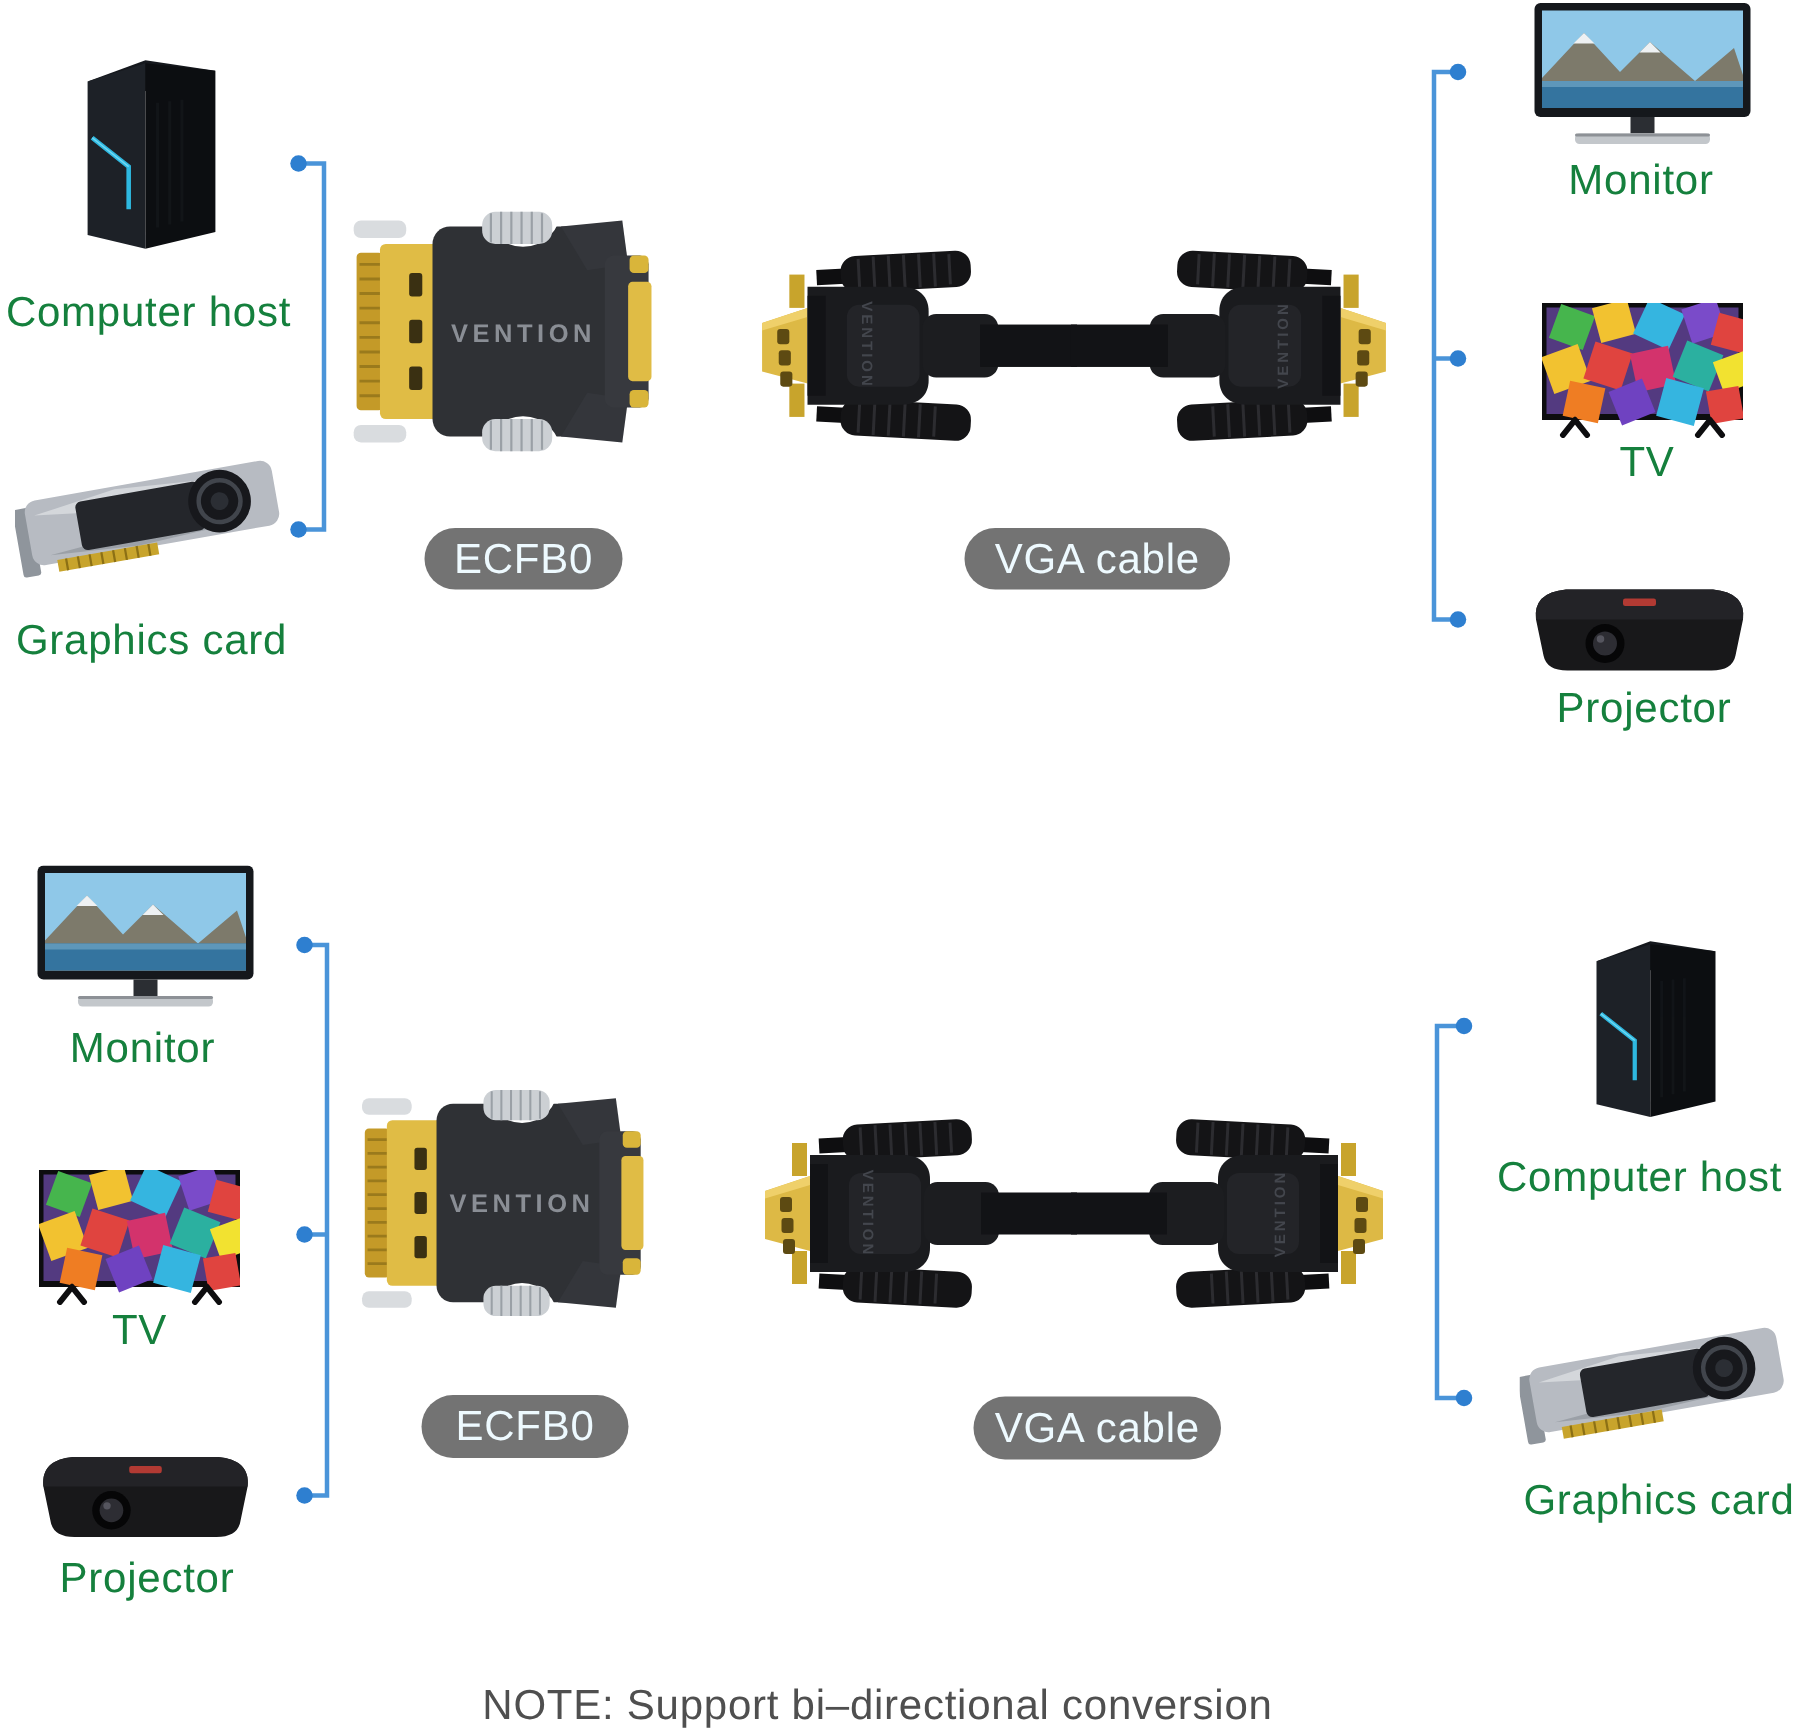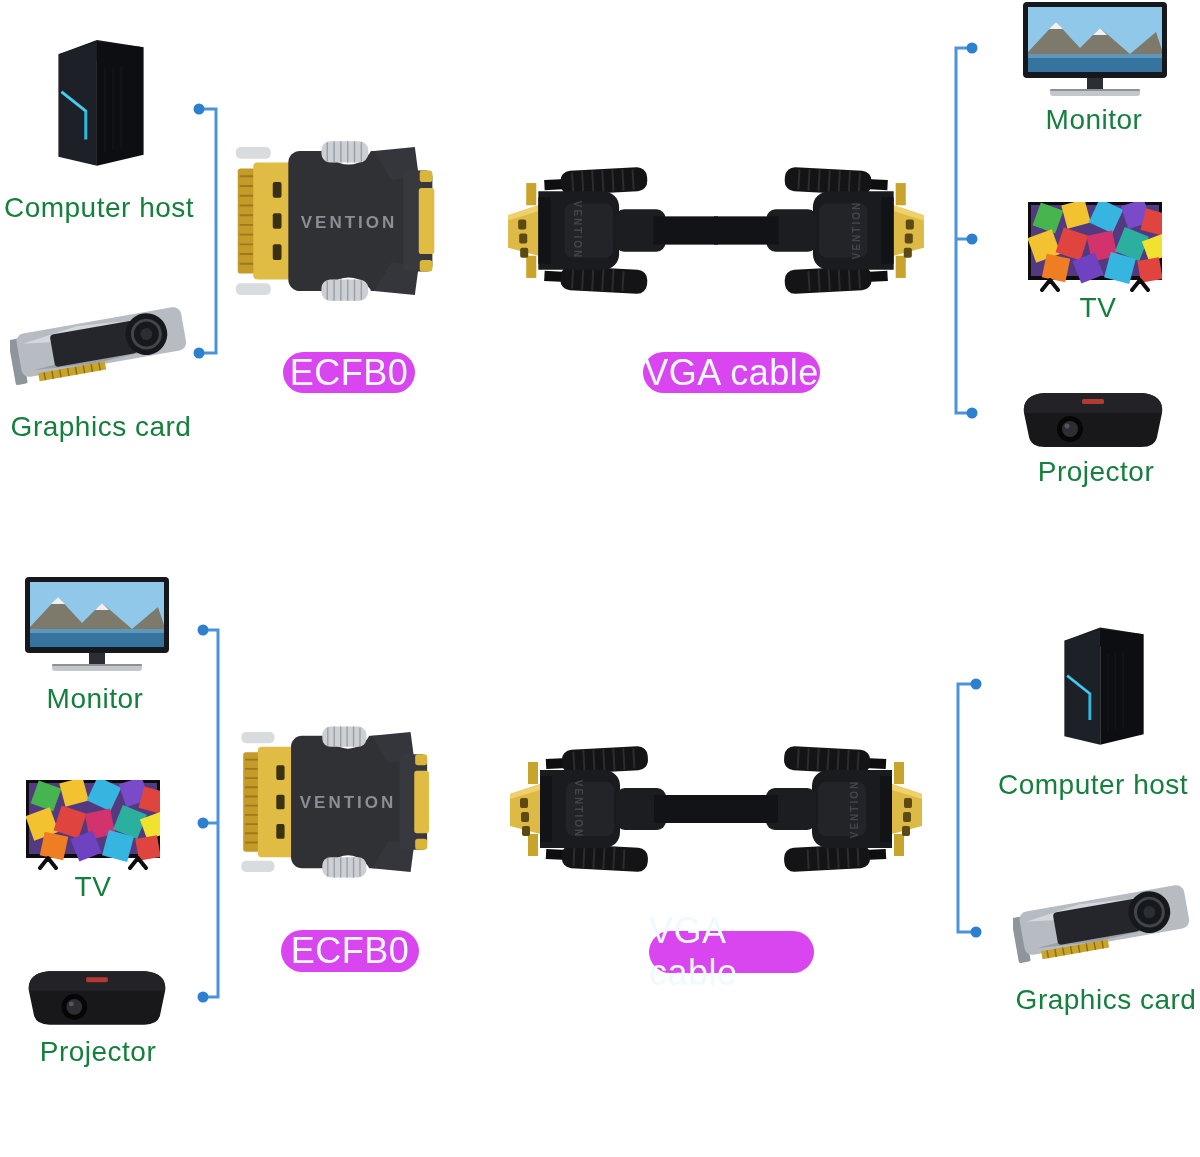--- a/index.html
+++ b/index.html
@@ -9,23 +9,23 @@
   }
   .overlay{position:absolute;left:0;top:0;width:1200px;height:1157px;pointer-events:none;}
   .img{position:absolute;}
   .img svg{display:block;width:100%;height:100%;}
   .lbl{
     position:absolute;transform:translateX(-50%);white-space:nowrap;
     color:#15803d;font-size:28px;line-height:1.15;letter-spacing:0.5px;
   }
   .lbl.left-align{transform:none;}
   .badge{
-    position:absolute;background:#d946ef;color:#eefaff;border-radius:22px;
+    position:absolute;background:#737373;color:#eefaff;border-radius:22px;
     display:flex;align-items:center;justify-content:center;
-    font-size:36px;letter-spacing:0.5px;
+    font-size:28px;letter-spacing:0.5px;
   }
   .brand-overlay{
     position:absolute;transform:translate(-50%,-50%);
     color:#8a8e95;font-weight:bold;font-size:17px;letter-spacing:3px;white-space:nowrap;
   }
   .brand-vertical{
     position:absolute;width:90px;text-align:center;
     color:#43464d;font-weight:bold;font-size:10px;letter-spacing:2px;white-space:nowrap;
   }
   .brand-vertical.r90{transform:translate(-50%,-50%) rotate(90deg);}
@@ -294,13 +294,14 @@
     <div class="lbl left-align" style="left:998px;top:769px">Computer host</div>
 
     <div class="img" style="left:1013px;top:866px;width:184px;height:110px">
       <svg viewBox="0 0 185 110">
           <use href="#sym-gpu"></use>
         </svg>
     </div>
     <div class="lbl" style="left:1106px;top:984px">Graphics card</div>
   </div>
 
+  <div class="note" style="left:585px;top:1121px">NOTE: Support bi–directional conversion</div>
 </div>
 
 </body></html>

